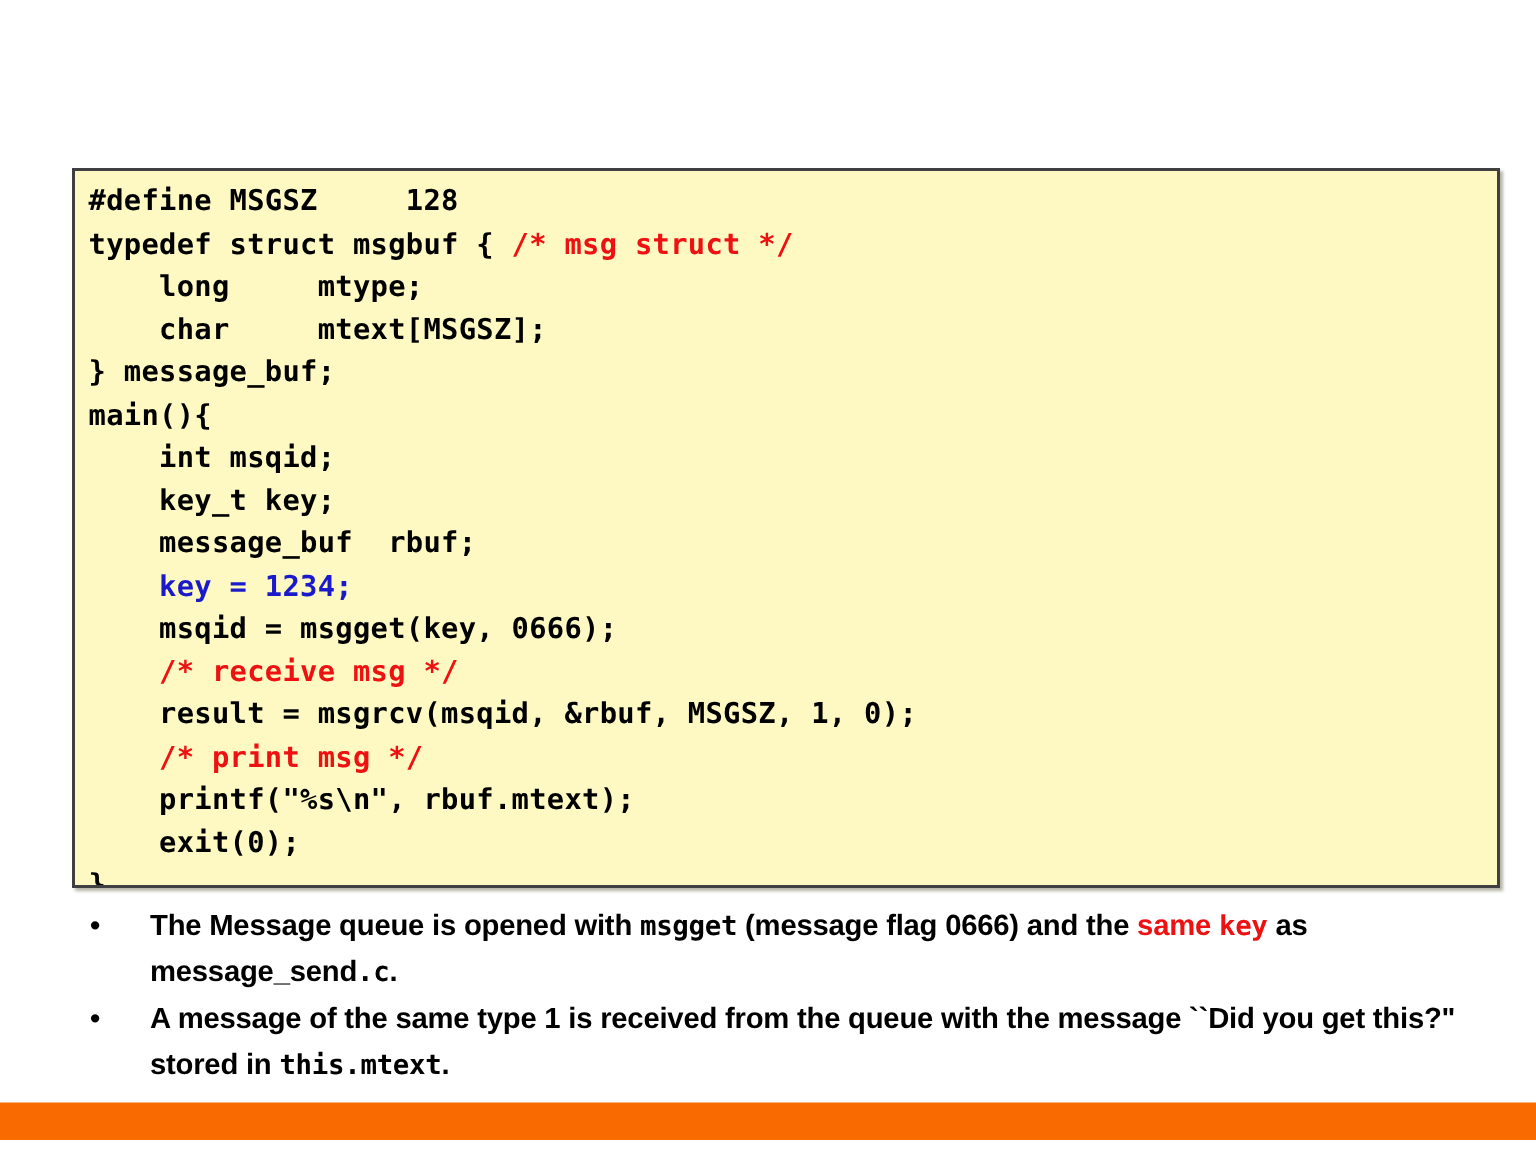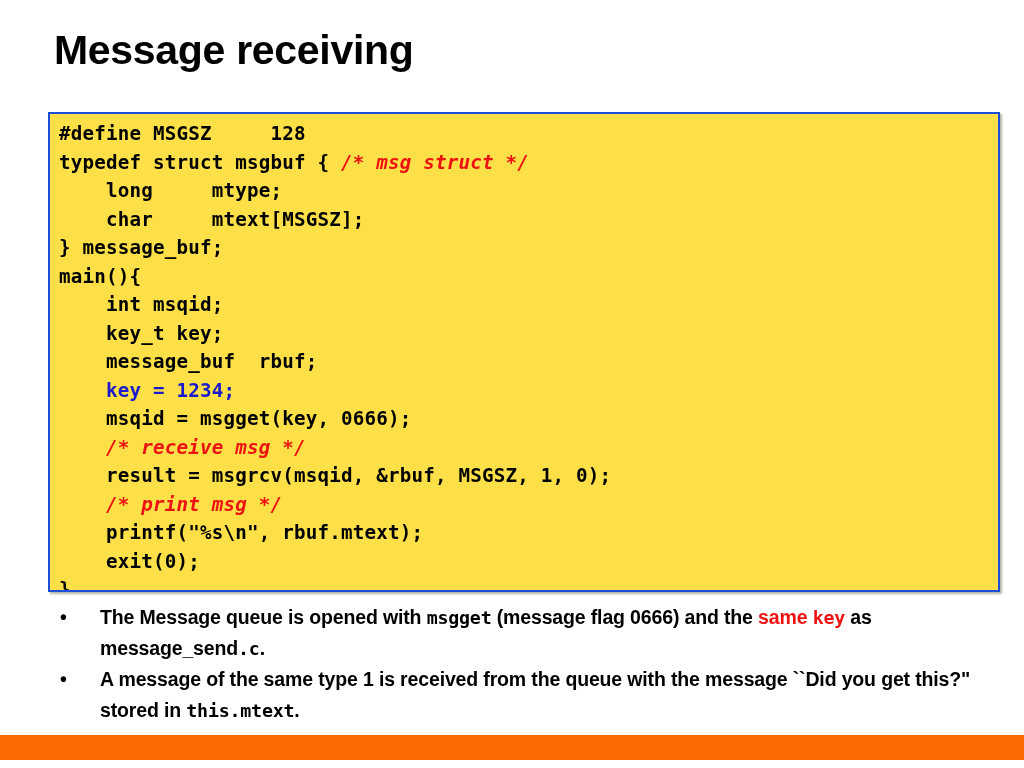--- a/index.html
+++ b/index.html
@@ -36,41 +36,41 @@
     line-height: 1.1;
   }
 
   
   .code-block {
     position: absolute;
     left: 48px;
     top: 112px;
     width: 952px;
     height: 480px;
-    background: #fde047;
-    border: 2px solid #1d4ed8;
+    background: #fef9c3;
+    border: 2px solid #404040;
     box-sizing: border-box;
     box-shadow: 2px 2px 2px rgba(90,90,60,0.45);
     overflow: hidden;
   }
   .code-inner {
     position: absolute;
     left: 9px;
     top: 6px;
     right: 0;
     font-family: "DejaVu Sans Mono", "Liberation Mono", monospace;
     font-size: 19.2px;
     font-weight: bold;
     line-height: 28.5px;
     color: #000000;
     white-space: pre;
     letter-spacing: 0.2px;
   }
   .code-line { white-space: pre; }
-  .c-red  { color: #EE1111; font-style: italic; }
+  .c-red  { color: #EE1111; }
   .c-blue { color: #1A1ACC; }
 
   
   .bullets {
     position: absolute;
     left: 54px;
     top: 602px;
     width: 950px;
     color: #000000;
   }
@@ -108,21 +108,20 @@
     width: 1024px;
     height: 25px;
     background: #F96A00;
   }
 </style>
 </head>
 <body>
 
 <div class="slide">
 
-  <div class="slide-title">Message receiving</div>
 
   <div class="code-block">
     <div class="code-inner" id="code-inner"><div class="code-line"><span>#define MSGSZ     128</span></div><div class="code-line"><span>typedef struct msgbuf { </span><span class="c-red">/* msg struct */</span></div><div class="code-line"><span>    long     mtype;</span></div><div class="code-line"><span>    char     mtext[MSGSZ];</span></div><div class="code-line"><span>} message_buf;</span></div><div class="code-line"><span>main(){</span></div><div class="code-line"><span>    int msqid;</span></div><div class="code-line"><span>    key_t key;</span></div><div class="code-line"><span>    message_buf  rbuf;</span></div><div class="code-line"><span>    </span><span class="c-blue">key = 1234;</span></div><div class="code-line"><span>    msqid = msgget(key, 0666);</span></div><div class="code-line"><span>    </span><span class="c-red">/* receive msg */</span></div><div class="code-line"><span>    result = msgrcv(msqid, &amp;rbuf, MSGSZ, 1, 0);</span></div><div class="code-line"><span>    </span><span class="c-red">/* print msg */</span></div><div class="code-line"><span>    printf("%s\n", rbuf.mtext);</span></div><div class="code-line"><span>    exit(0);</span></div><div class="code-line"><span>}</span></div></div>
   </div>
 
   <div class="bullets" id="bullet-list">
       <div class="bullet-row"><span class="bullet-dot">•</span><span> The Message queue is opened with </span><span class="mono">msgget</span><span> (message flag 0666) and the </span><span class="red">same</span><span> </span><span class="mono red">key</span><span> as message_send</span><span class="mono">.c</span><span>.</span></div>
       <div class="bullet-row"><span class="bullet-dot">•</span><span>A message of the same type 1 is received from the queue with the message ``Did you get this?" stored in </span><span class="mono">this.mtext</span><span>.</span></div>
     </div>
 

